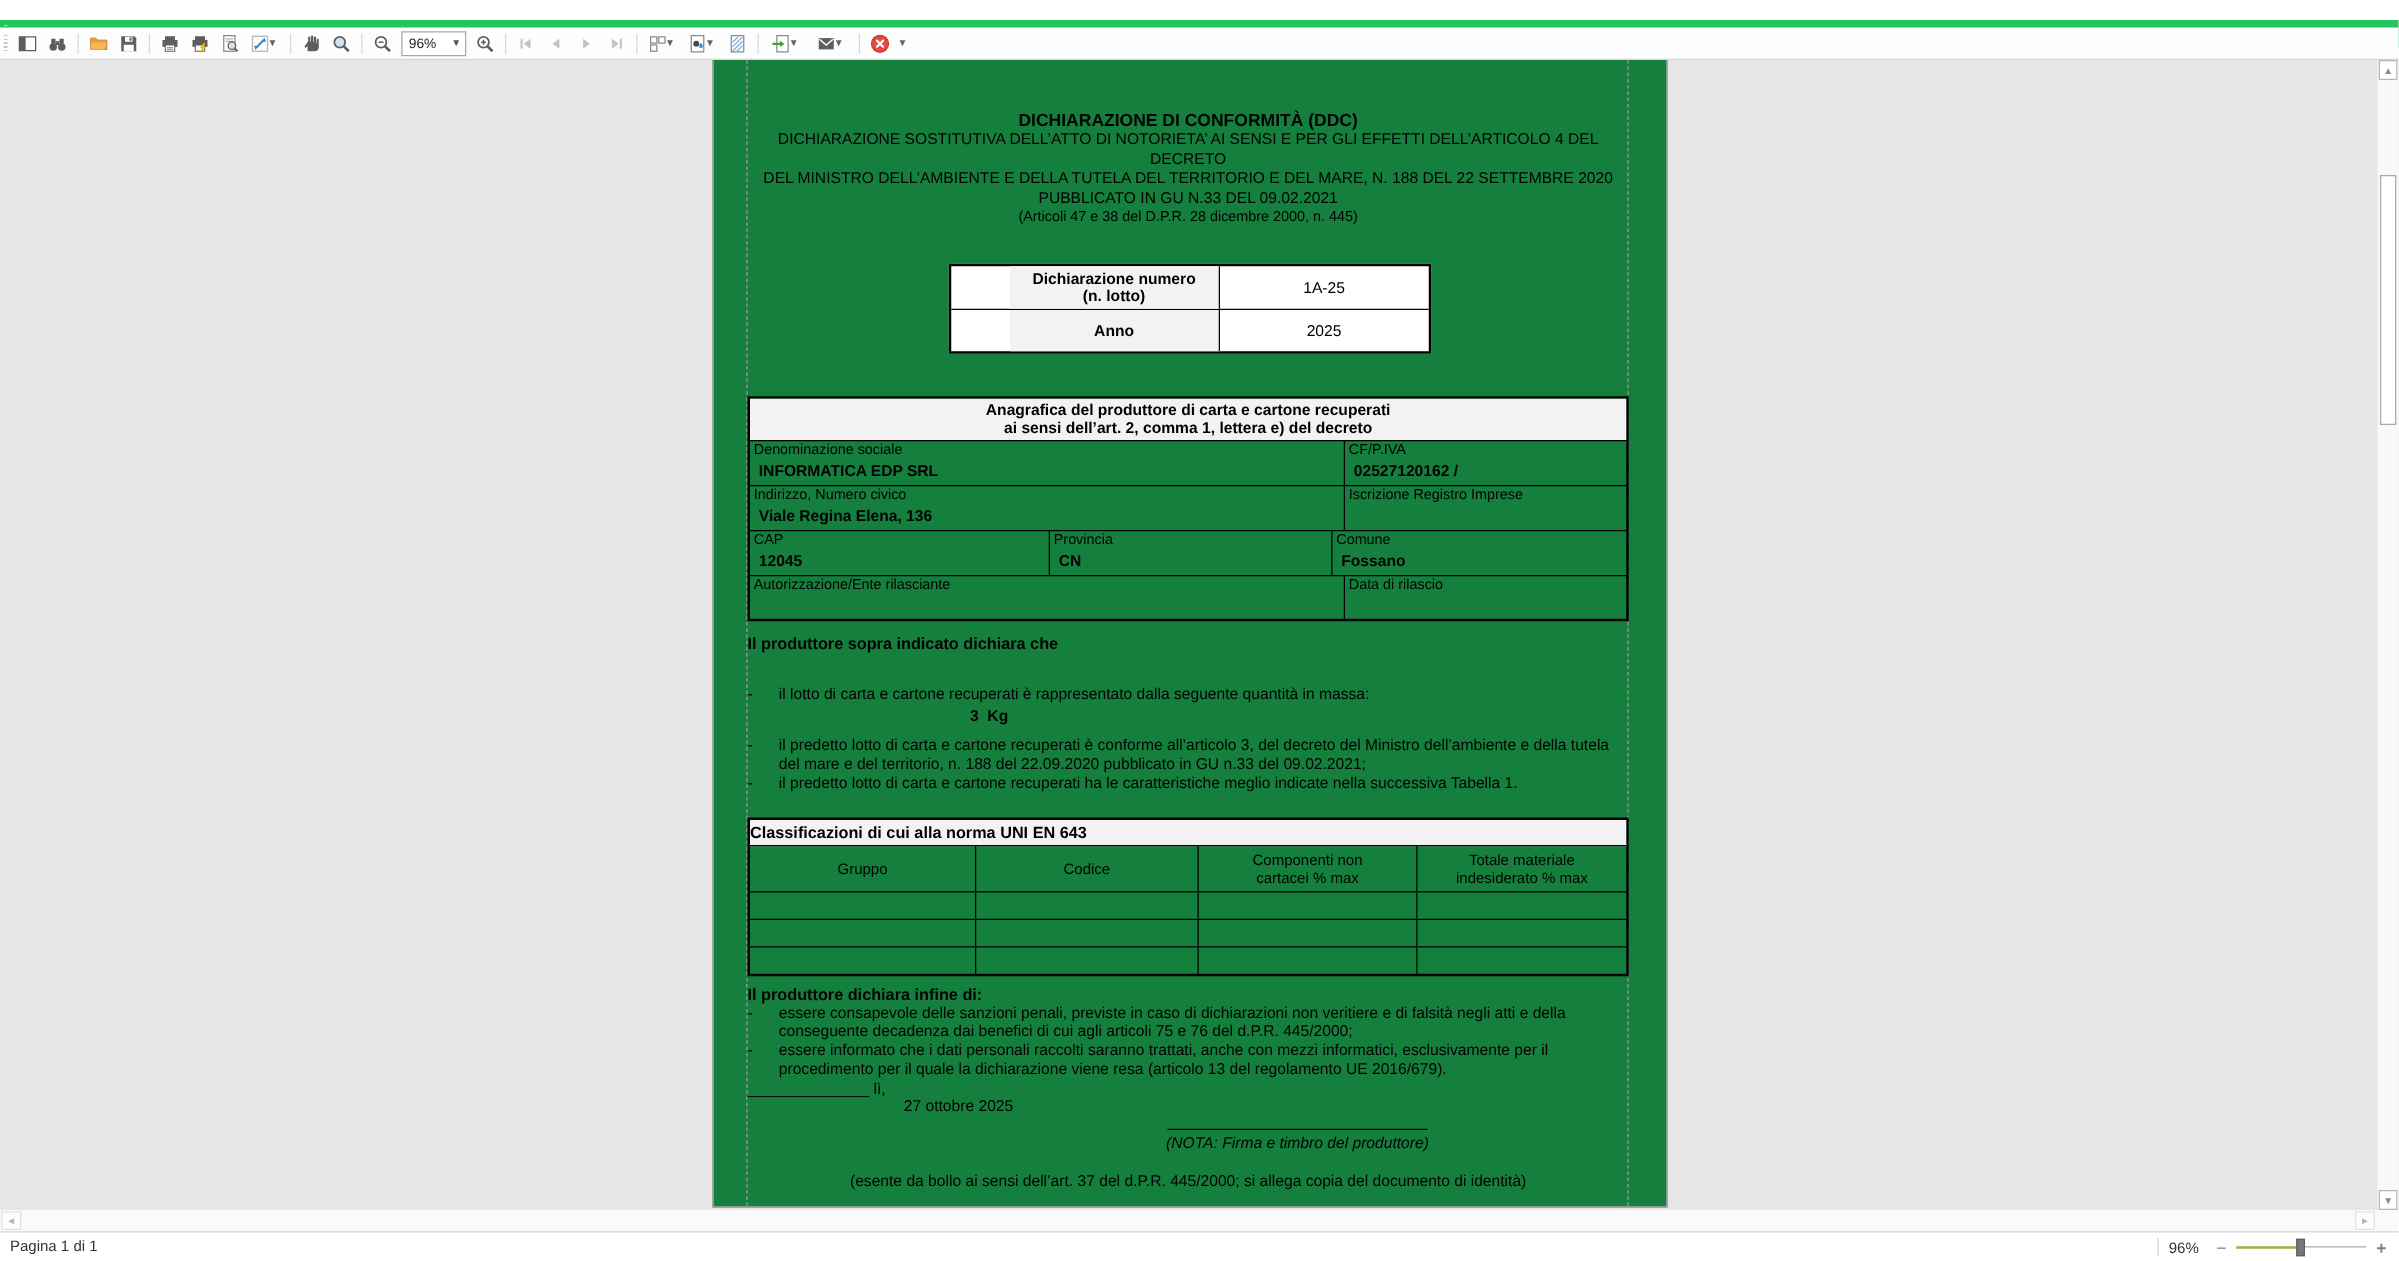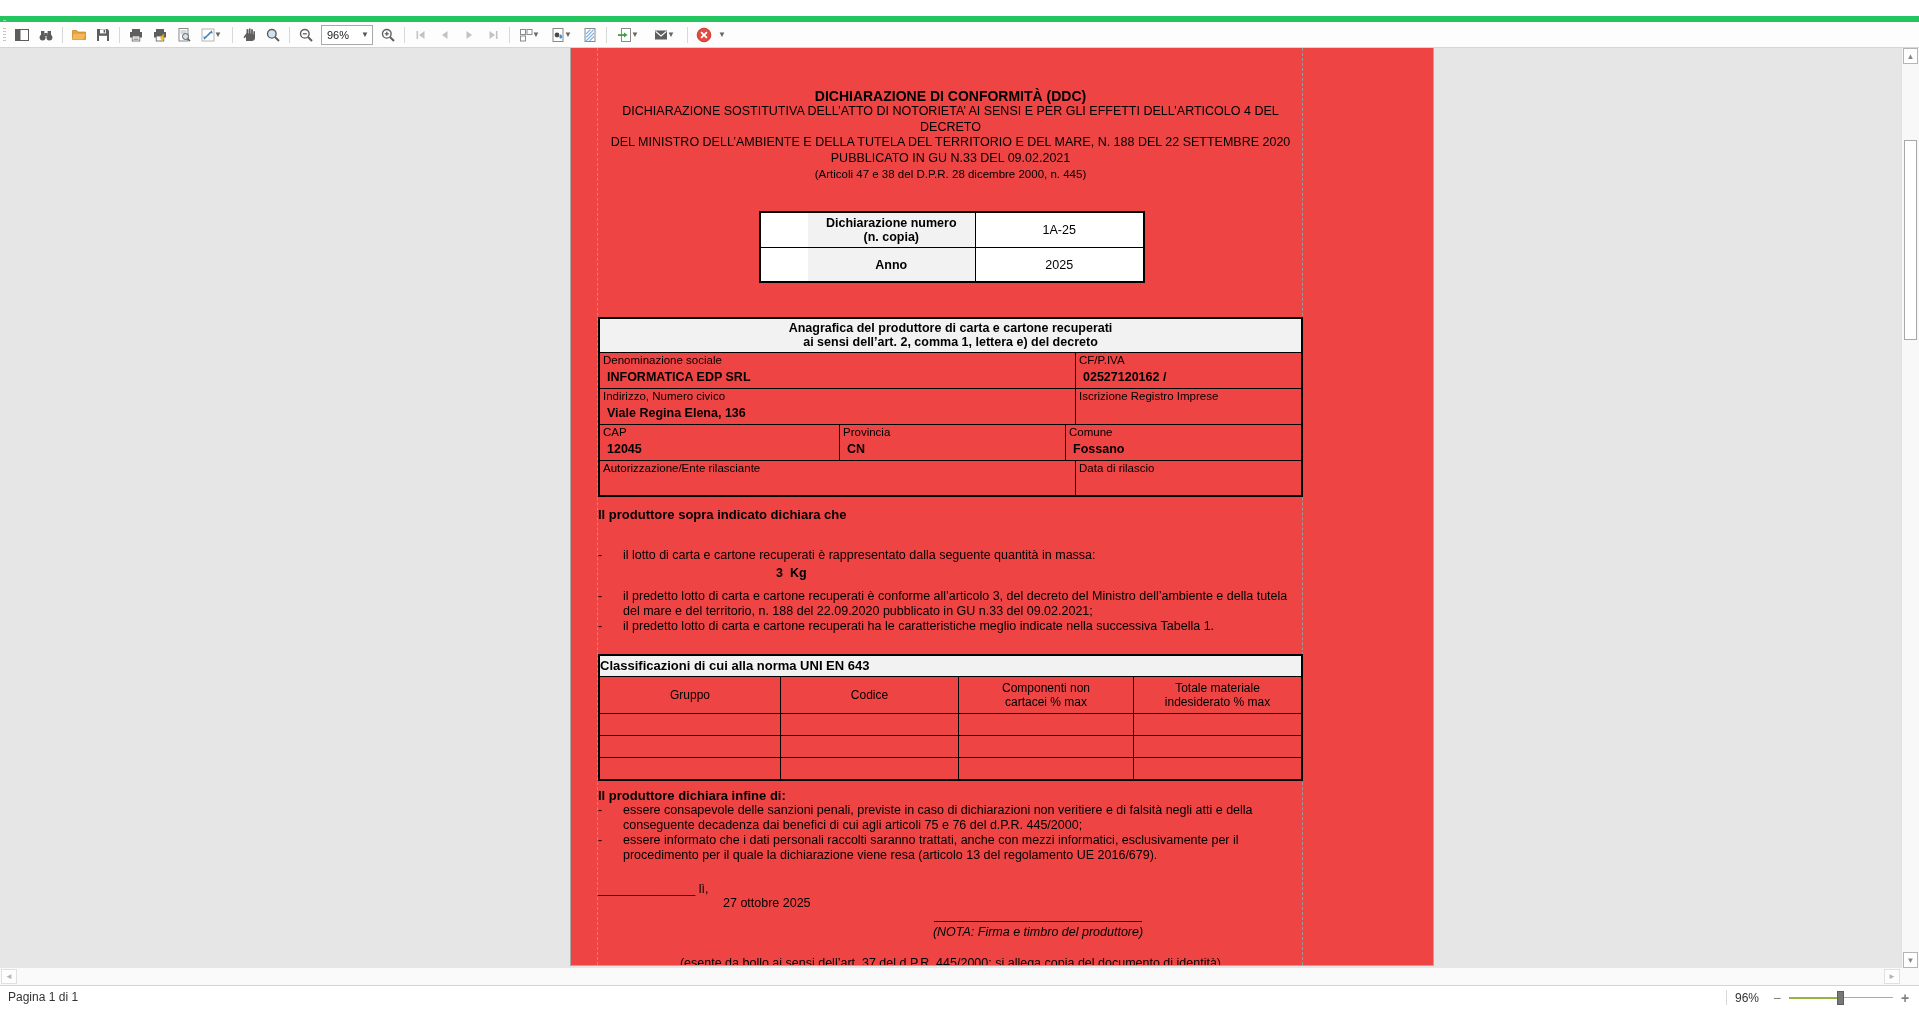--- a/index.html
+++ b/index.html
@@ -20,21 +20,21 @@
   .tbtn { width:24px; height:22px; display:flex; align-items:center; justify-content:center; border-radius:2px; }
   .tsep { width:1px; height:16px; background:#d9d9d9; margin:0 4px; }
   .dd { font-size:8px; color:#666; margin:0 2px 0 -2px; }
   .combo { width:52px; height:20px; border:1px solid #a8a8a8; background:#fff; display:flex;
     align-items:center; margin:0 3px; }
   .combo .val { flex:1; font-size:11px; color:#222; padding-left:5px; }
   .combo .arrow { width:14px; font-size:8px; color:#555; text-align:center; }
 
   
   #viewer { position:absolute; left:0; top:48px; width:1919px; height:920px; background:#e6e6e6; overflow:hidden; }
-  #page { position:absolute; left:570px; top:0px; width:864px; height:918px; background:#ef4444;
+  #page { position:absolute; left:570px; top:0px; width:764px; height:918px; background:#15803d;
     border:1px solid #a9a9a9; border-top:none; overflow:hidden; }
   .margin-line { position:absolute; top:0; bottom:0; width:0; border-left:1px dashed #9a9a9a; }
   #content { position:absolute; left:27px; top:0; width:705px; color:#000; }
 
   .doc-title { margin-top:40px; text-align:center; font-size:14px; font-weight:bold; line-height:16px; }
   .doc-sub { text-align:center; font-size:12.5px; line-height:15.5px; }
   .doc-small { text-align:center; font-size:11.5px; line-height:16px; }
 
   
   #lot-table { margin:29px 0 0 161px; width:386px; border:2px solid #000; background:#fff; }
@@ -66,21 +66,21 @@
   .cl-title { background:#f2f2f2; text-align:left; font-weight:bold; font-size:13px; line-height:20px;
     border-bottom:1px solid #000; }
   .cl-head { display:flex; height:36px; }
   .cl-head .cl-cell { display:flex; align-items:center; justify-content:center; text-align:center;
     font-size:12px; line-height:14px; white-space:pre-line; }
   .cl-row { display:flex; height:22px; border-top:1px solid #000; }
   .cl-cell { height:100%; }
   .cl-cell + .cl-cell { border-left:1px solid #000; }
   .cw1 { width:180px; } .cw2 { width:178px; } .cw3 { width:175px; } .cw4 { flex:1; }
 
-  .place-line { margin-top:19px; font-size:12.5px; }
+  .place-line { margin-top:1px; font-size:12.5px; }
   .date-line { margin-left:125px; font-size:12.5px; line-height:15px; }
   .sig-rule { margin:10px 0 0 336px; width:208px; border-top:1px solid #000; }
   .sig-note { margin-left:328px; width:224px; text-align:center; font-style:italic; font-size:12.5px; padding-top:3px; }
   .footer-note { margin-top:17px; text-align:center; font-size:12.5px; }
 
   
   #vscroll { position:absolute; right:0; top:48px; width:18px; height:920px; background:#f8f8f8;
     border-left:1px solid #e2e2e2; }
   .sbtn { position:absolute; left:1px; width:15px; height:16px; background:#fff; border:1px solid #b5b5b5;
     display:flex; align-items:center; justify-content:center; font-size:8px; color:#8a8a8a; }
@@ -358,21 +358,21 @@
         <div class="doc-title">DICHIARAZIONE DI CONFORMITÀ (DDC)</div>
         <div class="doc-sub">DICHIARAZIONE SOSTITUTIVA DELL’ATTO DI NOTORIETA’ AI SENSI E PER GLI EFFETTI DELL’ARTICOLO 4  DEL DECRETO</div>
         <div class="doc-sub">DEL MINISTRO DELL’AMBIENTE E DELLA TUTELA DEL TERRITORIO E DEL MARE, N. 188 DEL 22 SETTEMBRE 2020</div>
         <div class="doc-sub">PUBBLICATO IN GU N.33 DEL 09.02.2021</div>
         <div class="doc-small">(Articoli 47 e 38 del D.P.R. 28 dicembre 2000, n. 445)</div>
 
         <div id="lot-table">
           <div class="lot-row">
             <div class="lot-label">
               <span>Dichiarazione numero</span>
-              <span>(n. copia)</span>
+              <span>(n. lotto)</span>
             </div>
             <div class="lot-value">1A-25</div>
           </div>
           <div class="lot-row">
             <div class="lot-label">Anno</div>
             <div class="lot-value">2025</div>
           </div>
         </div>
 
         <div id="anag">

